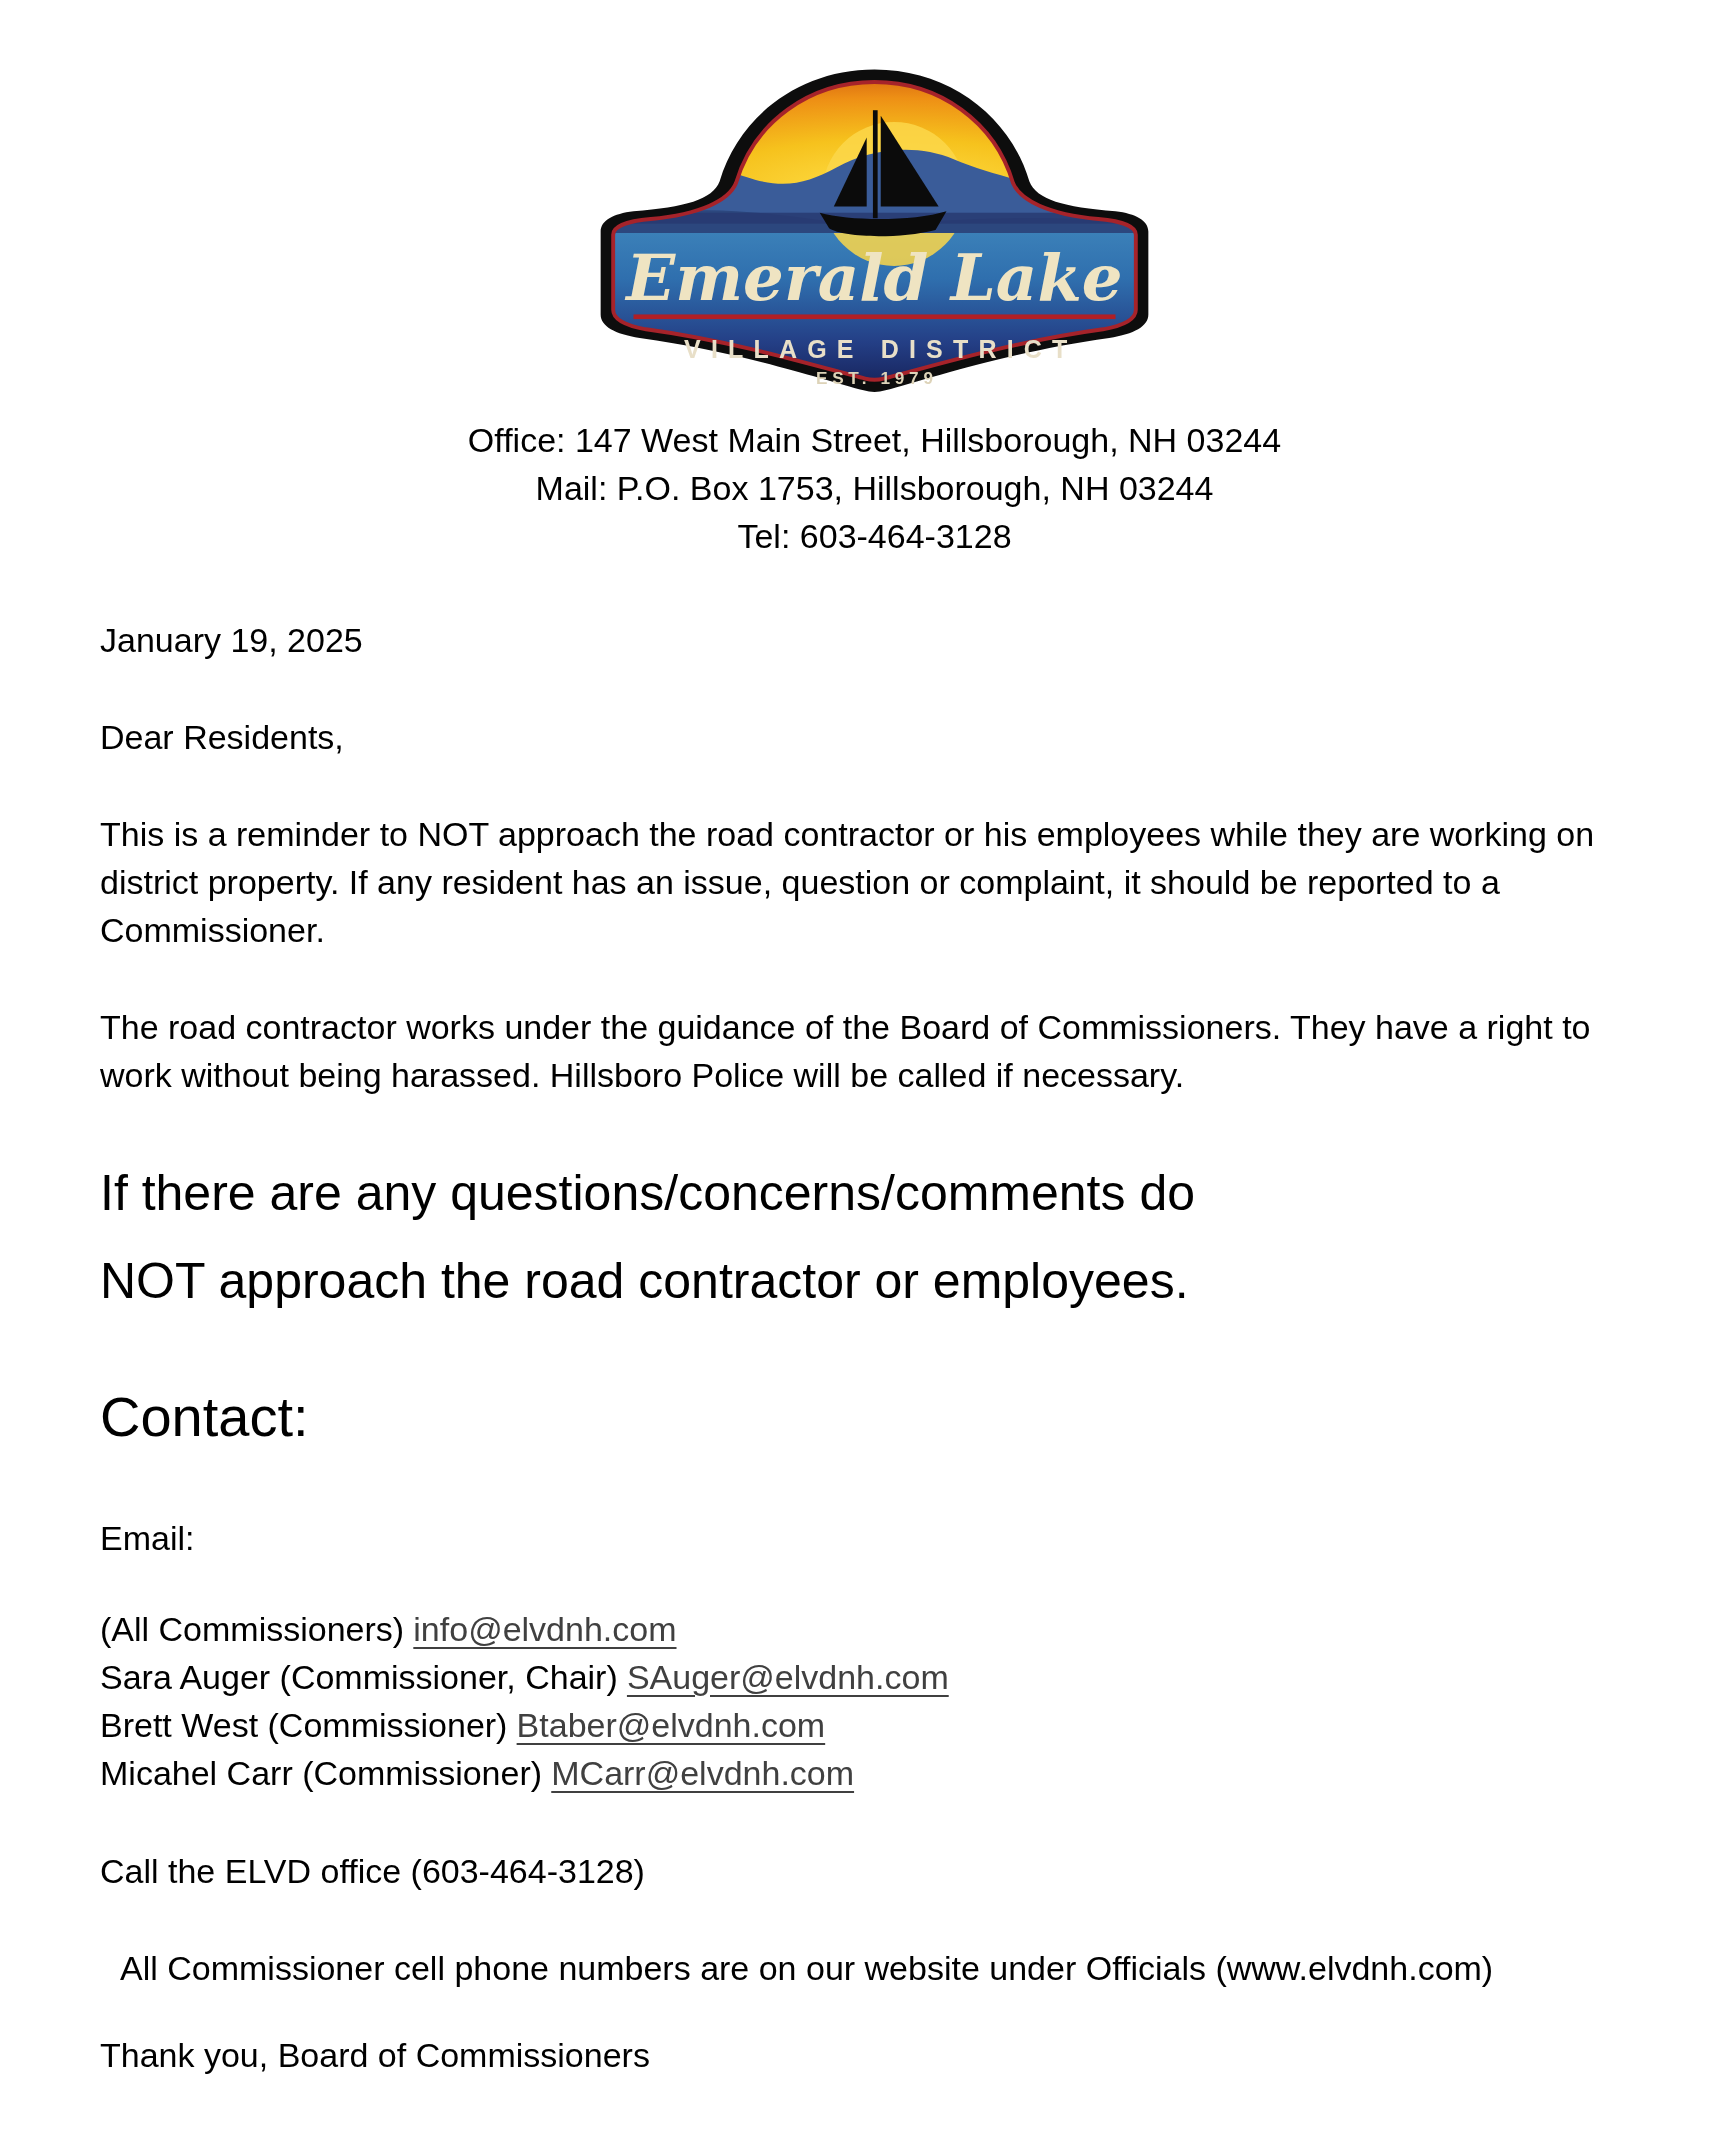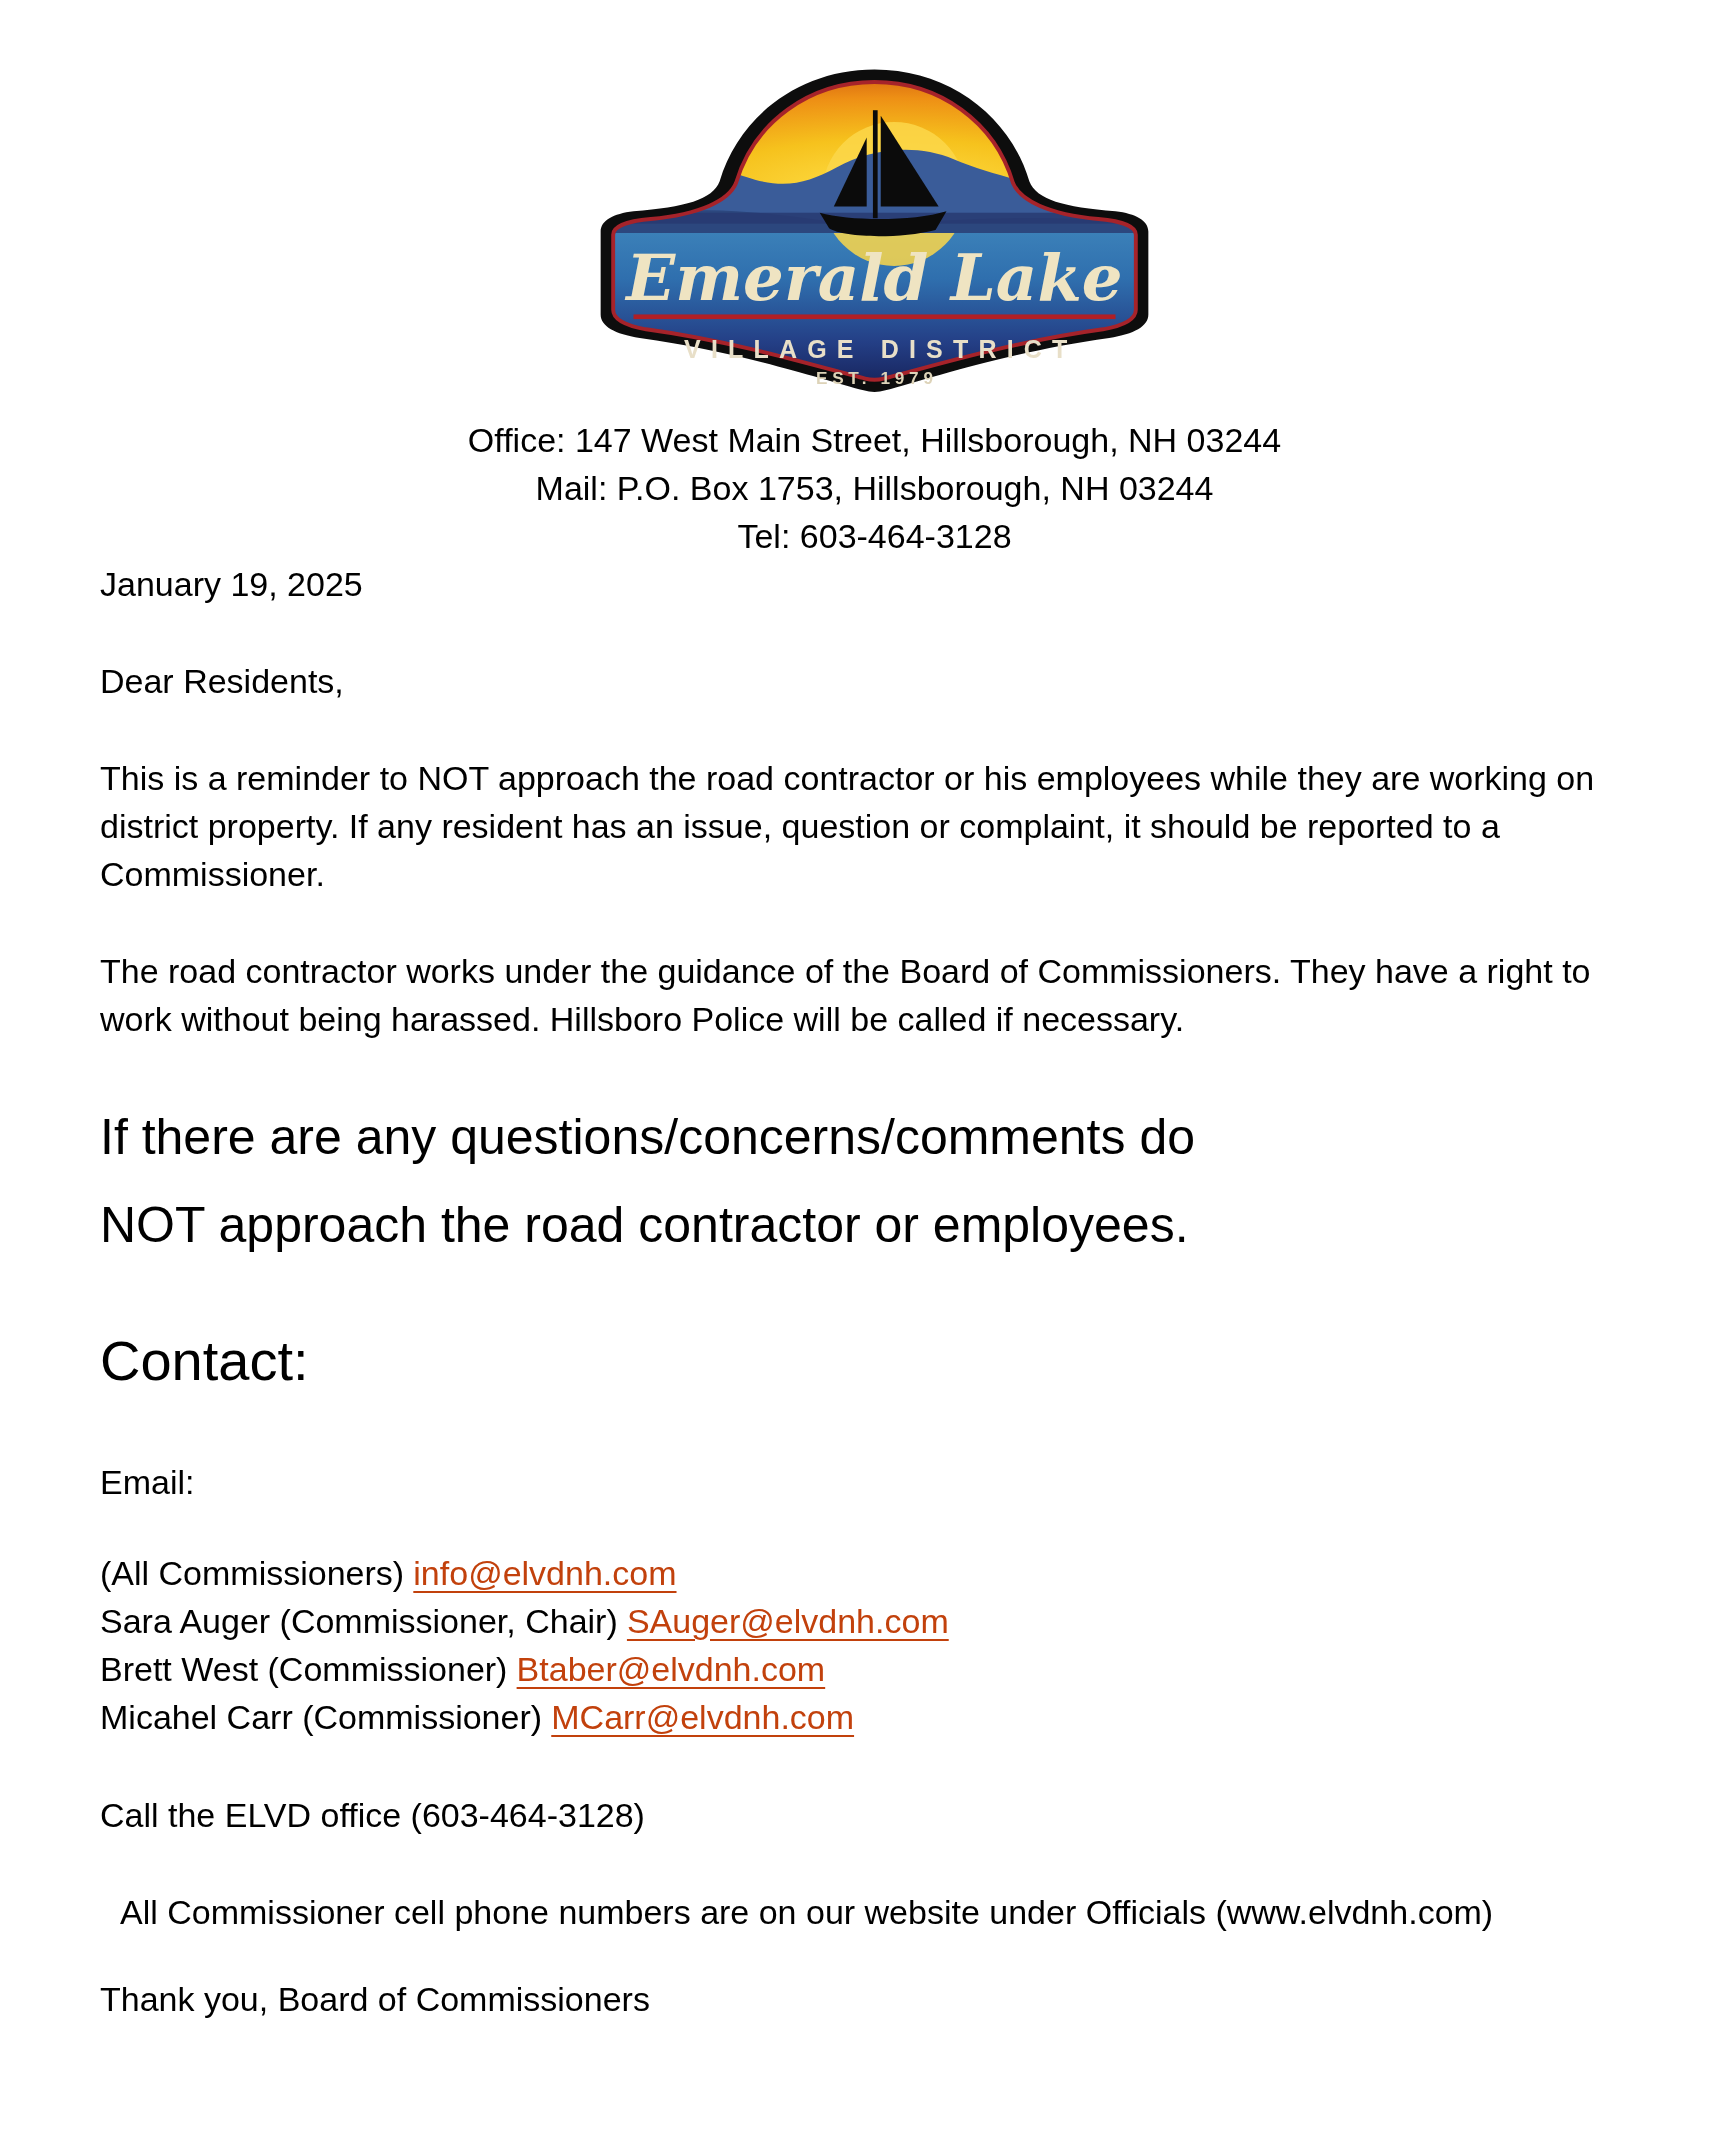--- a/index.html
+++ b/index.html
@@ -9,32 +9,32 @@
     box-sizing:border-box;
     padding:67px 70px 16px 100px;
     font-family:"Liberation Sans","DejaVu Sans",sans-serif;
     font-size:34px;line-height:48px;color:#000000;
     overflow:hidden;
   }
   .logo{display:block;margin:0 auto;}
   .logo-script{font-family:"DejaVu Serif","Liberation Serif",serif;font-style:italic;font-weight:bold;}
   .logo-caps{font-family:"Liberation Sans",sans-serif;font-weight:bold;}
   .address-block{text-align:center;margin-top:20.3px;}
-  .date{}
+  .date{margin-top:56px;}
   .salutation{margin-top:49px;}
   .para{margin-top:49px;max-width:1554px;}
   .headline{margin-top:50px;font-size:50px;line-height:88px;}
   .headline .hl{white-space:nowrap;}
   .contact-heading{margin-top:61px;font-size:56px;line-height:61px;}
   .email-heading{margin-top:67px;}
   .contacts{margin-top:43px;}
   .contact-row{line-height:48px;}
   .contact-label{margin-right:0.27em;}
   a.email-link{
-    color:#c2410c;
+    color:#404040;
     text-decoration:underline;
     text-decoration-thickness:2.3px;
     text-underline-offset:5.5px;
   }
   .call-line{margin-top:50px;}
   .website-line{margin-top:49px;margin-left:20px;}
   .closing{margin-top:39px;}
 </style>
 </head>
 <body>

